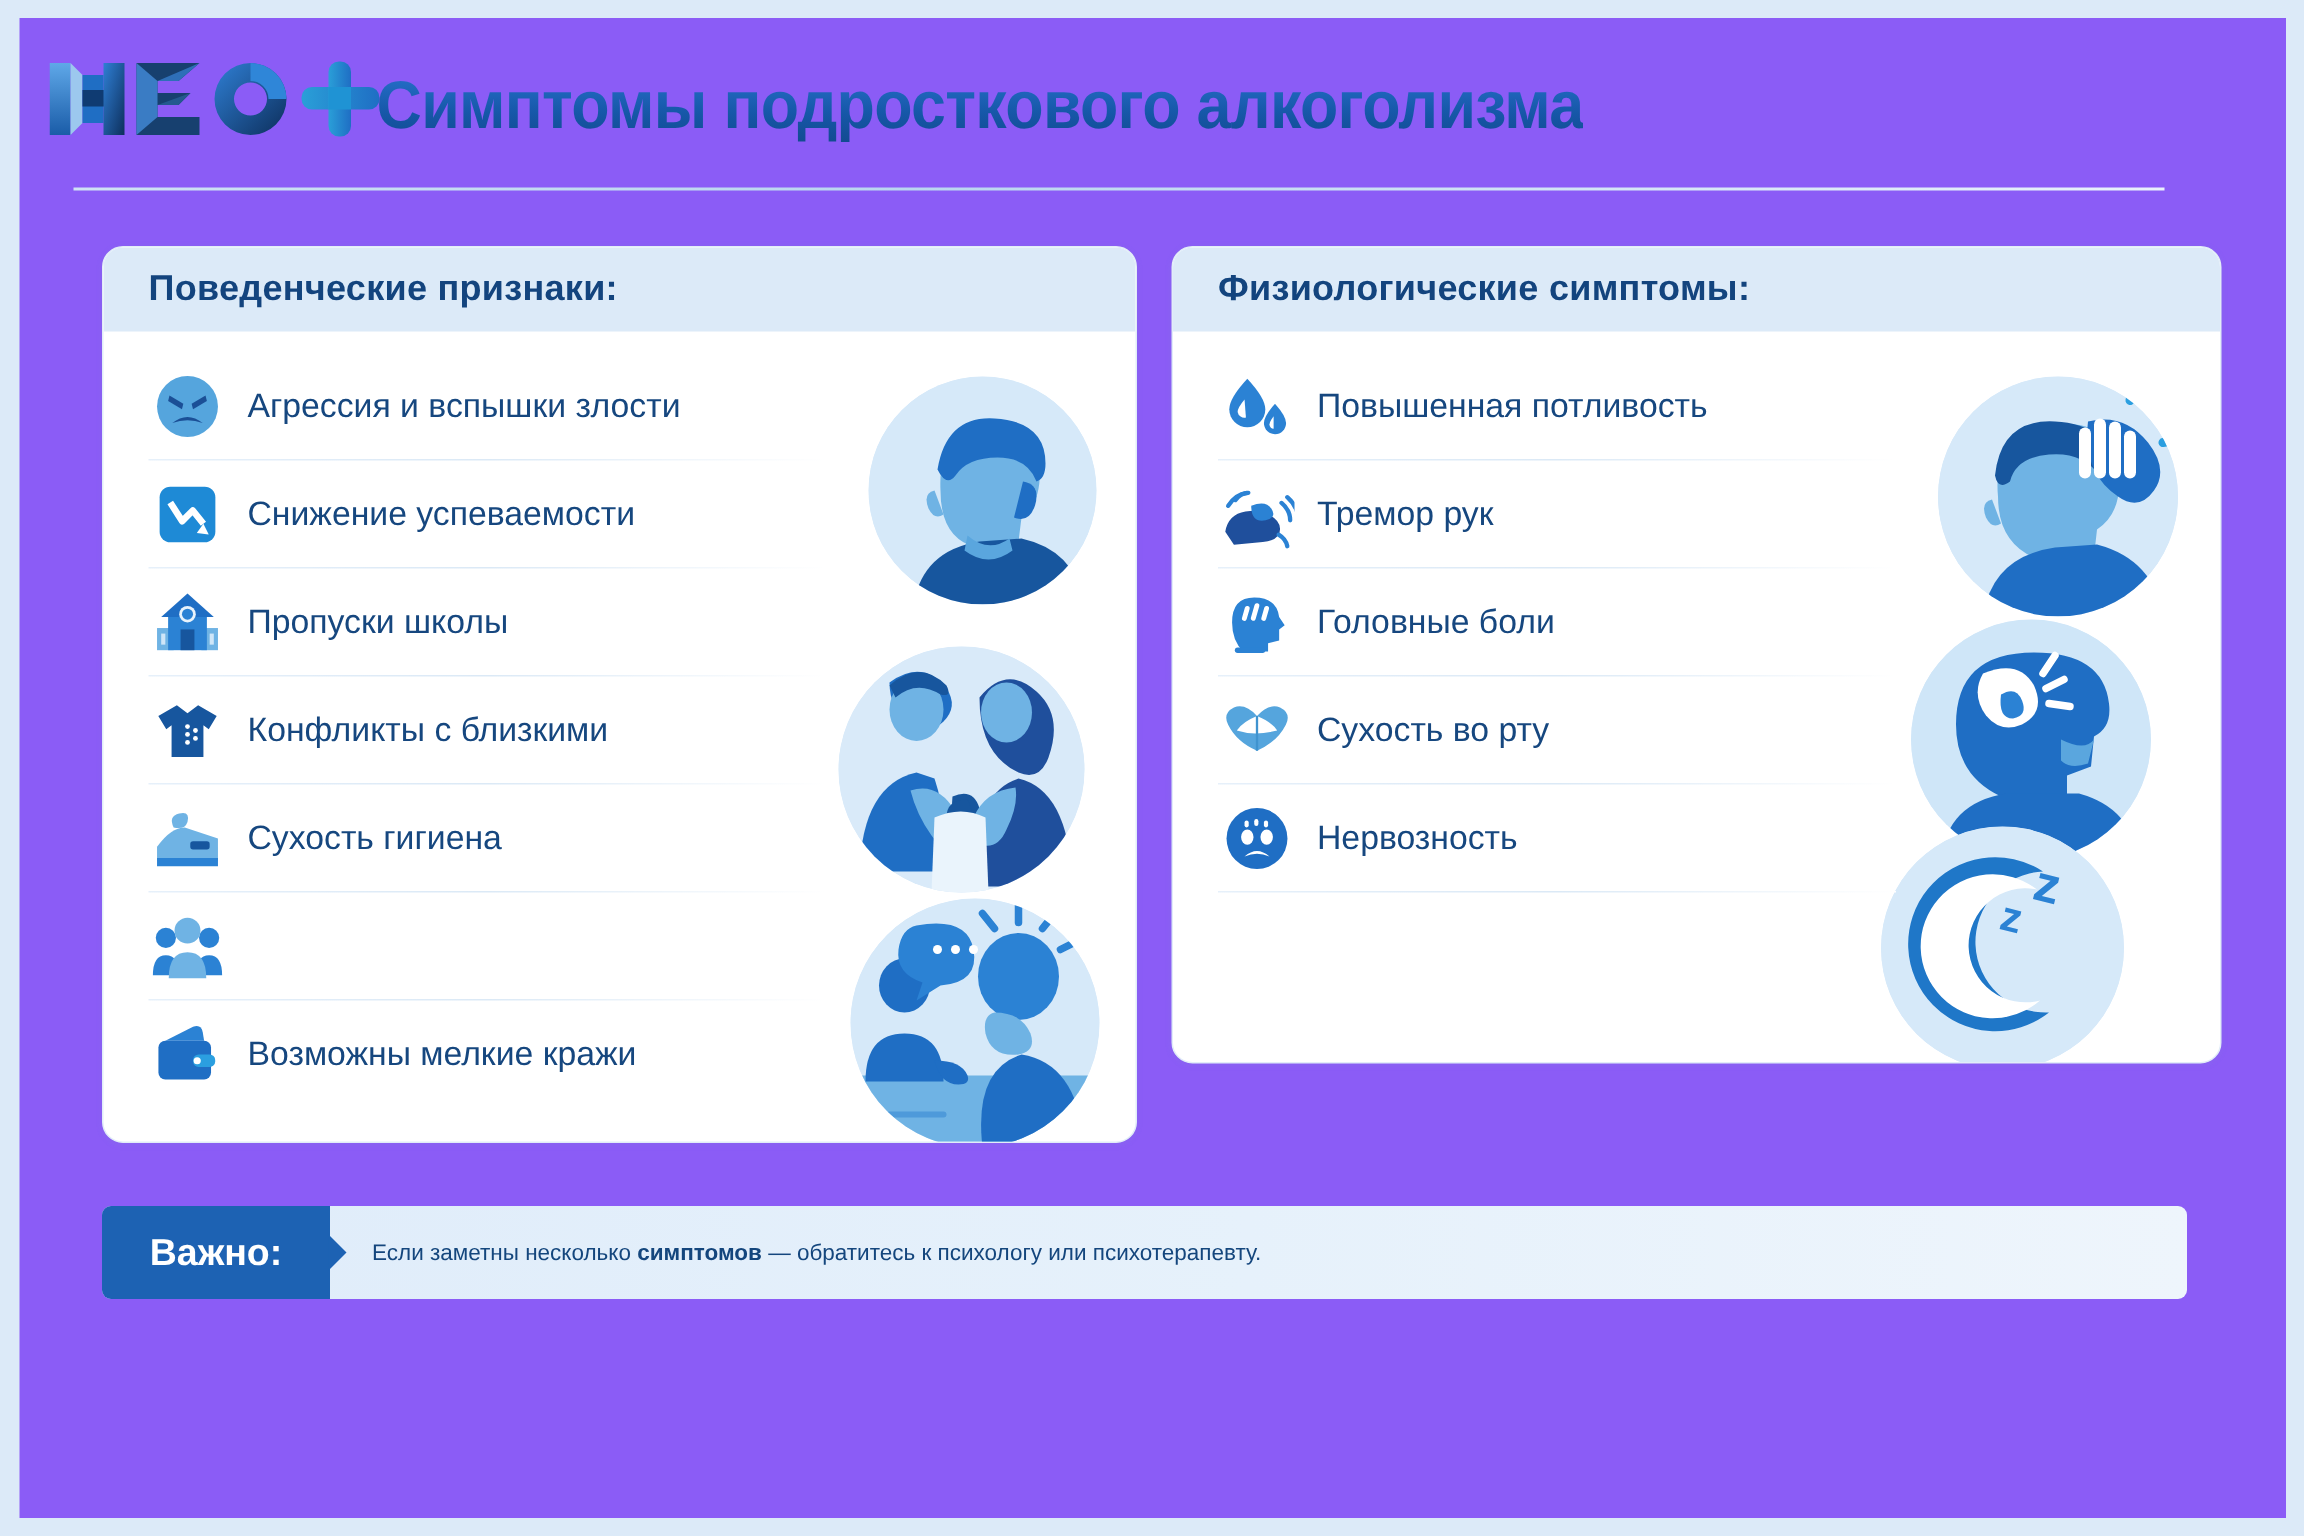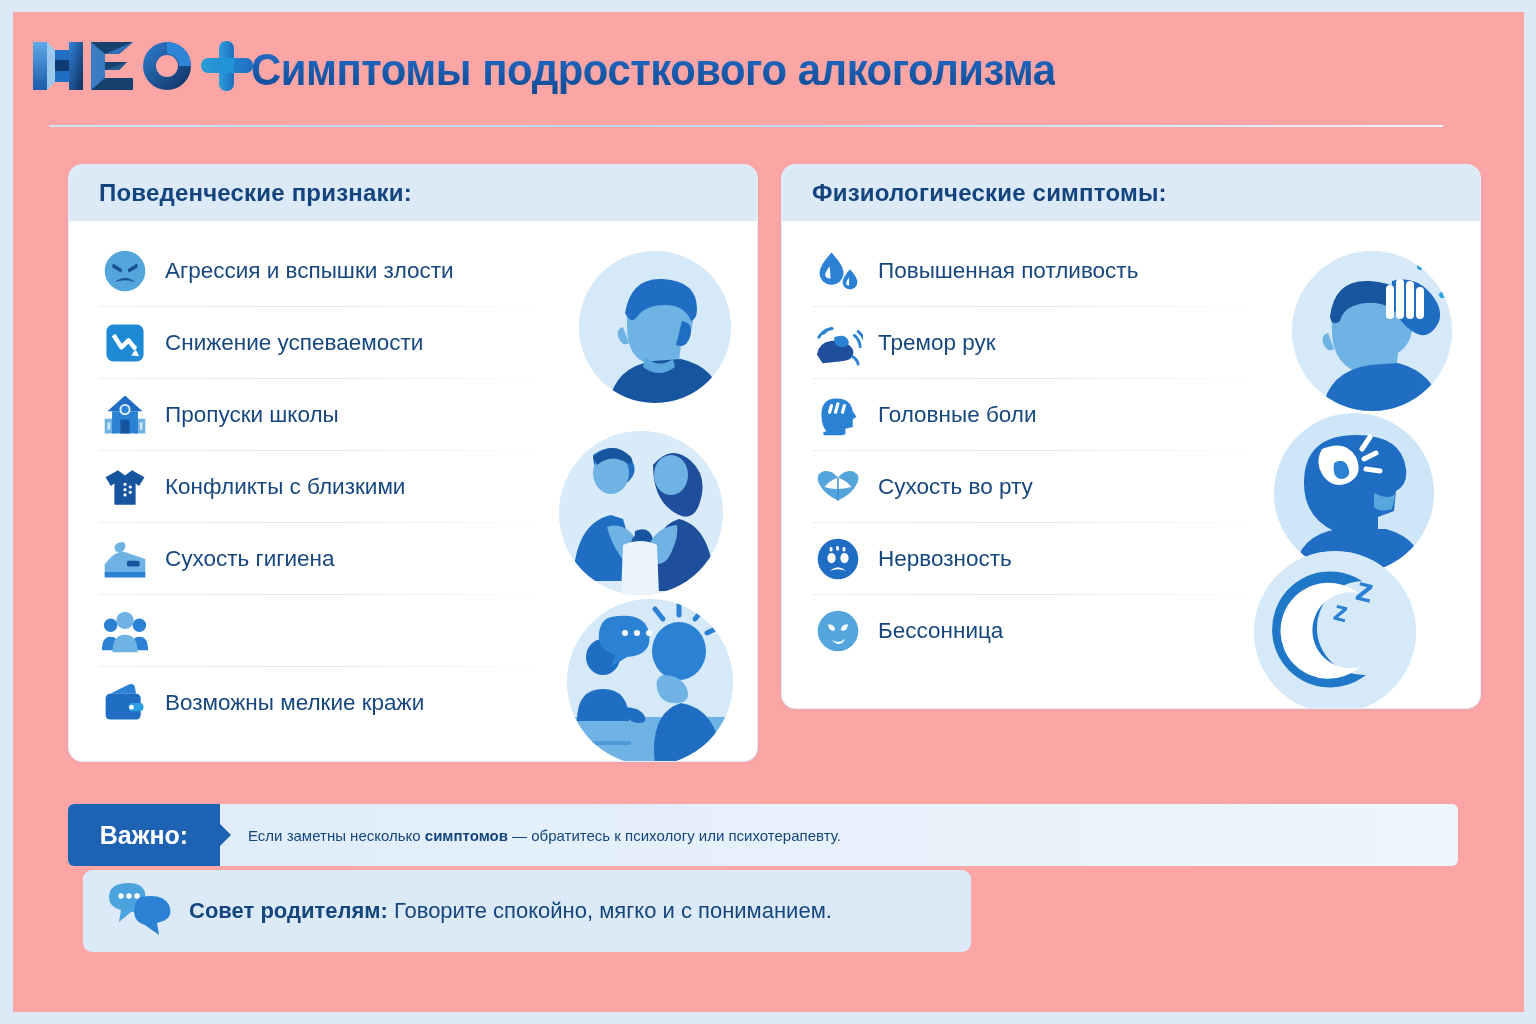--- a/index.html
+++ b/index.html
@@ -6,21 +6,21 @@
   html, body {
     width: 1536px; height: 1024px;
     background: #dceaf8;
     font-family: "Liberation Sans", sans-serif;
     overflow: hidden;
   }
   #canvas {
     position: absolute;
     left: 13px; top: 12px;
     width: 1511px; height: 1000px;
-    background: #fca5a5;
+    background: #8b5cf6;
   }
 
   
   #header {
     position: absolute; left: 0; top: 0; width: 100%; height: 128px;
   }
   #logo {
     position: absolute; left: 20px; top: 24px;
     height: 60px; width: 222px;
   }
@@ -487,50 +487,27 @@
                   <rect x="24" y="12" width="3" height="5" rx="1.5"></rect>
                   <rect x="31" y="13" width="3" height="5" rx="1.5"></rect>
                 </g>
               <path d="M17 39 q9-8 18 0 q-9-4-18 0Z" fill="#fff"></path>
             </svg>
           </span>
           <span class="sym-label">Нервозность</span>
         </div>
         <div class="row-sep"></div>
 
-        <div class="sym-row">
-          <span class="sym-icon">
-            <svg viewBox="0 0 52 52" width="48" height="48">
-              <circle cx="26" cy="26" r="22" fill="#55a5dd"></circle>
-              <path d="M15 19 q7-1 8 6 q-6 3-8-6Z" fill="#fff"></path>
-              <path d="M37 19 q-7-1-8 6 q6 3 8-6Z" fill="#fff"></path>
-              <path d="M18 34 q8 8 16 0 q-6 12-16 0Z" fill="#fff"></path>
-            </svg>
-          </span>
-          <span class="sym-label">Бессонница</span>
-        </div>
 
       </div>
     </div>
   </div>
 
   <div id="banner-important">
     <div id="important-tag">
       <span class="tag-text">Важно:</span>
       <span id="important-arrow"></span>
     </div>
     <div id="important-text"><span>Если заметны несколько </span><b>симптомов</b><span> — обратитесь к психологу или психотерапевту.</span></div>
   </div>
 
-  <div id="banner-advice">
-    <span id="advice-icon">
-      <svg viewBox="0 0 74 56" width="74" height="56">
-        <path d="M40 10 q-2-10 -16-10 q-20 0-20 14 q0 10 12 13 l-2 12 l12-10 q16 0 14-19Z" fill="#4ba3de"></path>
-        <path d="M36 14 q22-4 28 8 q6 14-12 18 l2 12 l-14-10 q-14-4-10-20 q2-6 6-8Z" fill="#2b82d4"></path>
-        <circle cx="16" cy="13" r="2.8" fill="#fff"></circle>
-          <circle cx="24" cy="13" r="2.8" fill="#fff"></circle>
-          <circle cx="32" cy="13" r="2.8" fill="#fff"></circle>
-      </svg>
-    </span>
-    <div id="advice-text"><span class="lead">Совет родителям:</span><span> Говорите спокойно, мягко и с пониманием.</span></div>
-  </div>
 
 </div>
 
 </body></html>

